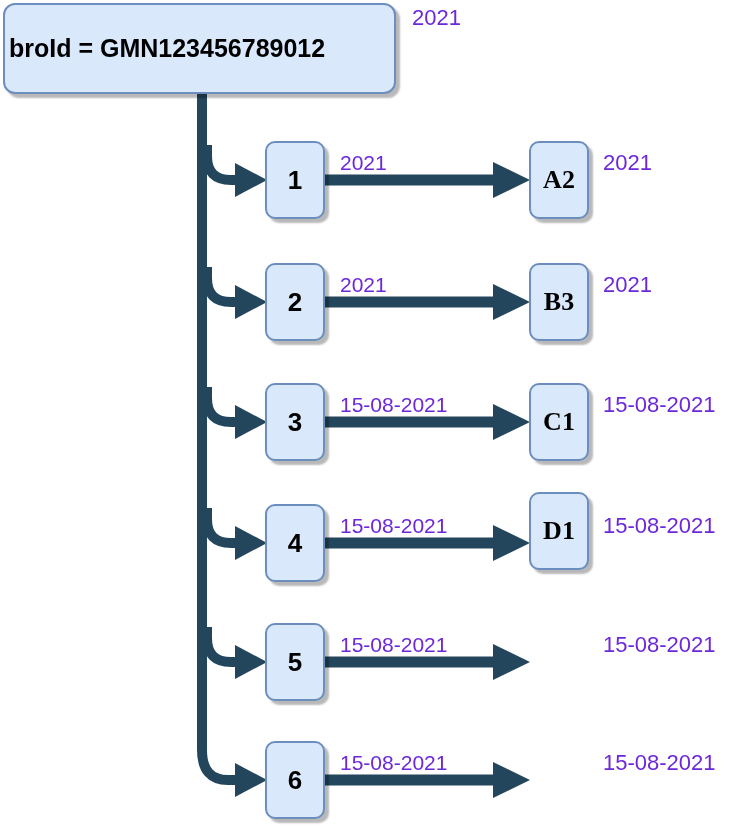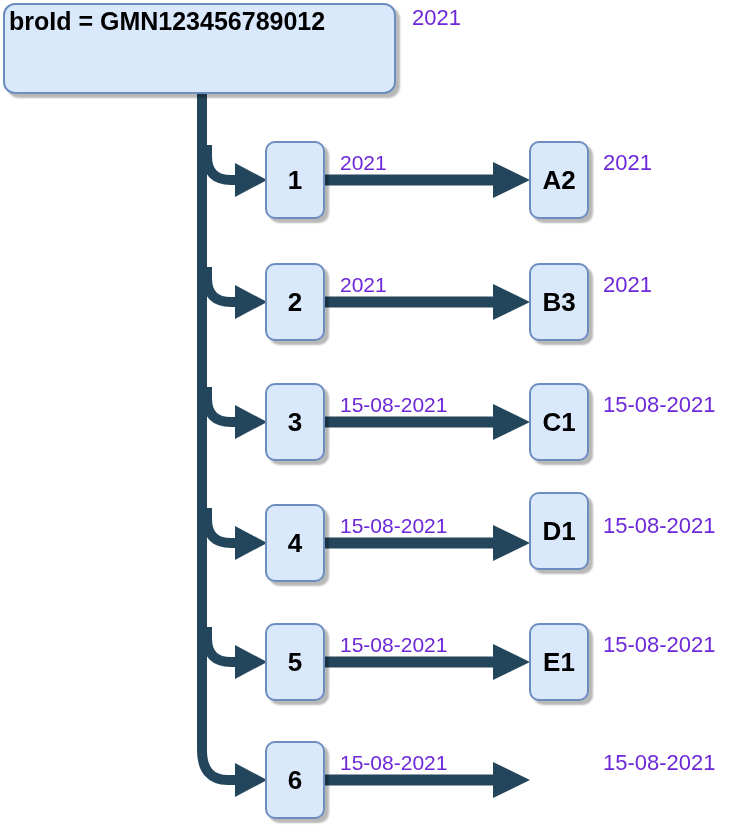--- a/index.html
+++ b/index.html
@@ -21,32 +21,32 @@
     box-sizing: border-box;
     width: 60px; height: 78px;
     background: var(--fill);
     border: 2px solid var(--stroke);
     border-radius: 10px;
     box-shadow: 4px 4px 2px rgba(0,0,0,0.28);
     display: flex; align-items: center; justify-content: center;
     font-weight: bold; font-size: 26px; color: #000;
   }
   .node-number { left: 265px; }
-  .node-letter { left: 529px; }
+  .node-letter { left: 529px; font-family: Liberation Serif, serif; }
 
   .root-box {
     position: absolute;
     left: 3px; top: 3px;
     box-sizing: border-box;
     width: 393px; height: 91px;
     background: var(--fill);
     border: 2px solid var(--stroke);
     border-radius: 12px;
     box-shadow: 4px 4px 2px rgba(0,0,0,0.28);
-    display: flex; flex-direction: column; justify-content: flex-start;
+    display: flex; flex-direction: column; justify-content: center;
     padding-left: 4px;
     font-weight: bold; font-size: 25px; line-height: 33px; color: #000;
   }
 
   .lbl { position: absolute; color: #6d28d9; white-space: nowrap; line-height: 24px; }
   .edge-lbl  { left: 340px; font-size: 21px; }
   .right-lbl { left: 603px; font-size: 22px; }
   .top-lbl   { left: 412px; top: 6px; font-size: 22px; }
 </style>
 </head>
@@ -126,23 +126,20 @@
   <div class="lbl edge-lbl" style="top:514px">15-08-2021</div>
   <div class="node node-letter" style="top:492px">
       <span>D1</span>
     </div>
   <div class="lbl right-lbl" style="top:514px">15-08-2021</div>
 
   <div class="node node-number" style="top:623px">
       <span>5</span>
     </div>
   <div class="lbl edge-lbl" style="top:633px">15-08-2021</div>
-  <div class="node node-letter" style="top:623px">
-      <span>E1</span>
-    </div>
   <div class="lbl right-lbl" style="top:633px">15-08-2021</div>
 
   <div class="node node-number" style="top:741px">
       <span>6</span>
     </div>
   <div class="lbl edge-lbl" style="top:751px">15-08-2021</div>
   <div class="lbl right-lbl" style="top:751px">15-08-2021</div>
 
 </div>
 

